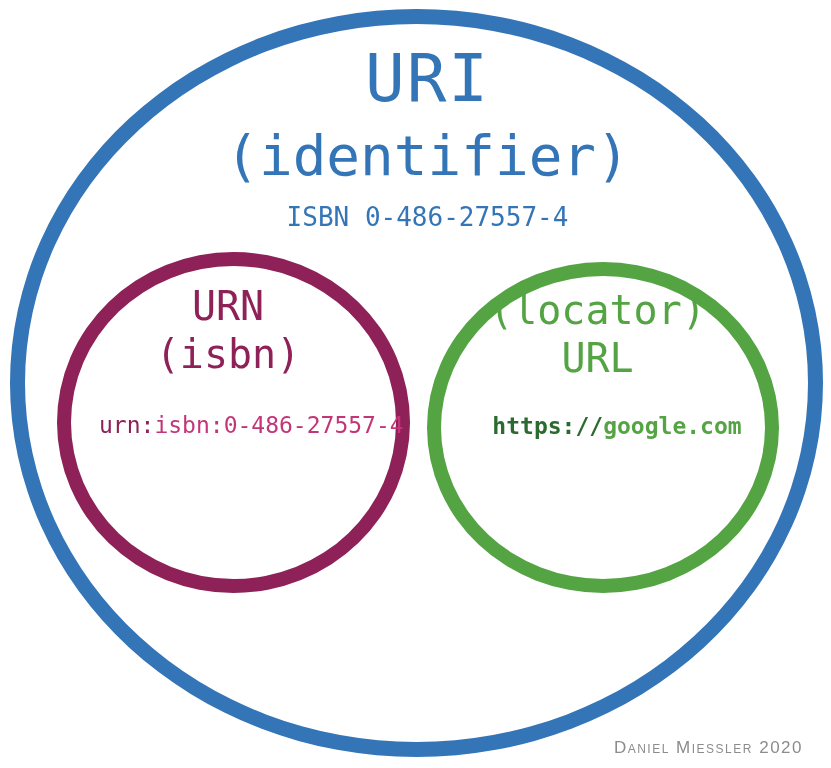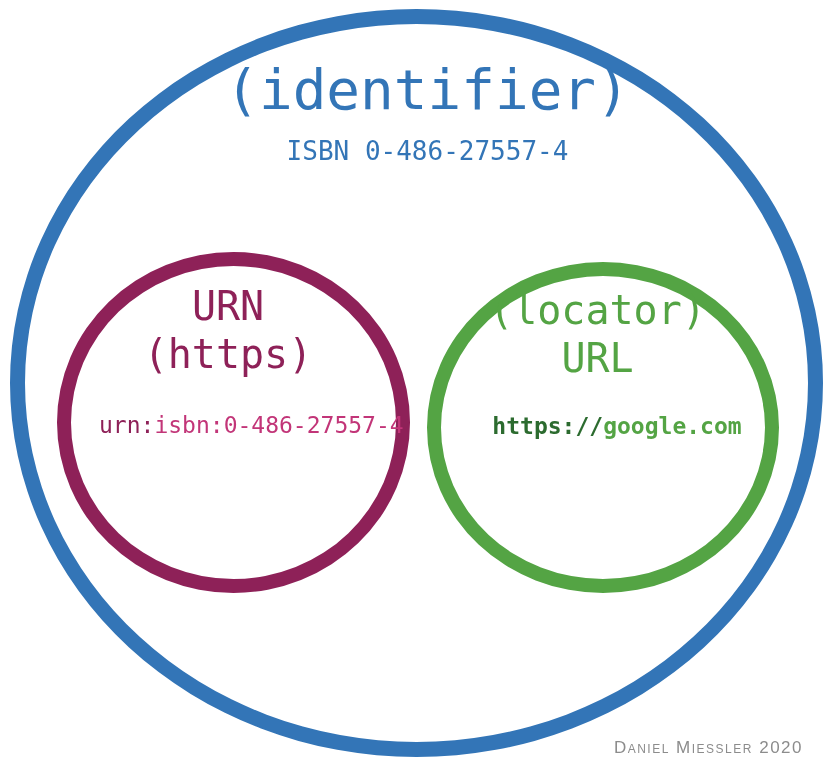--- a/index.html
+++ b/index.html
@@ -92,28 +92,29 @@
   }
 </style>
 </head>
 <body>
 
 <div class="canvas">
 
   <div class="ring ring-uri"></div>
 
   <div class="uri-header">
+    <div class="uri-title">URI</div>
     <div class="uri-subtitle">(identifier)</div>
     <div class="uri-example">ISBN 0-486-27557-4</div>
   </div>
 
   <div class="ring ring-urn">
     <div class="circle-labels">
       <div>URN</div>
-      <div>(https)</div>
+      <div>(isbn)</div>
     </div>
     <div class="circle-example"><span class="urn-scheme">urn:</span><span class="urn-rest">isbn:0-486-27557-4</span></div>
   </div>
 
   <div class="ring ring-url">
     <div class="circle-labels">
       <div>(locator)</div>
       <div>URL</div>
     </div>
     <div class="circle-example"><span class="url-scheme">https://</span><span class="url-rest">google.com</span></div>

